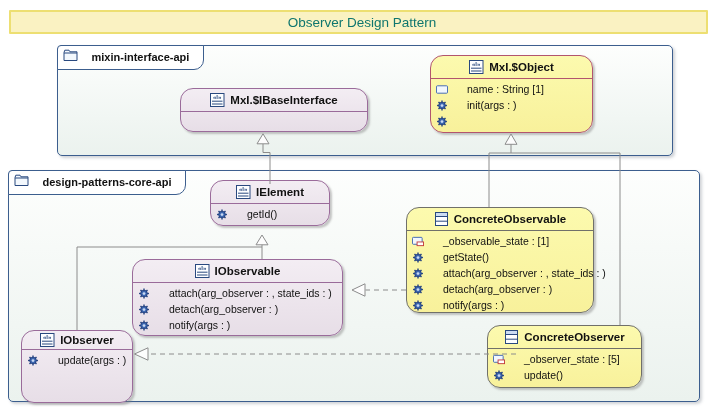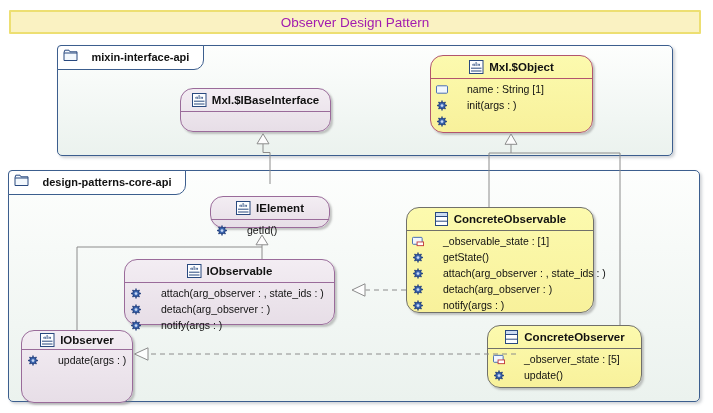--- a/index.html
+++ b/index.html
@@ -5,21 +5,21 @@
   html,body{margin:0;padding:0;}
   body{
     width:713px;height:413px;position:relative;background:#ffffff;
     font-family:"Liberation Sans",sans-serif;overflow:hidden;
   }
   
   .diagram-title{
     position:absolute;left:9px;top:10px;width:688px;height:20px;
     background:#FAF2C2;border:2px solid #EDDF72;border-radius:1px;
     display:flex;align-items:center;justify-content:center;
-    font-size:13.5px;color:#a21caf;
+    font-size:13.5px;color:#0f766e;padding-left:7px;
   }
   
   .pkg-frame{
     position:absolute;border:1.5px solid #3C5E8E;border-radius:5px;
     background:linear-gradient(to bottom,#FDFEFD 0%,#EBF2EE 100%);
     box-shadow:2px 2px 3px rgba(120,130,140,.35);
   }
   .pkg-tab{
     position:absolute;left:-1.5px;top:-1.5px;height:20px;
     background:#ffffff;border:1.5px solid #3C5E8E;
@@ -84,21 +84,21 @@
 <div class="pkg-frame" style="left:8px;top:170px;width:690px;height:230px">
   <div class="pkg-tab">
     <span class="folder"><svg viewBox="0 0 15 13">
           <path d="M1 3.5 L1 11.5 L14 11.5 L14 2.8 L7 2.8 L6 1.2 L1.8 1.2 L1 3.5 Z" fill="#F3F8FD" stroke="#29497F"></path>
           <line x1="1" y1="4" x2="14" y2="4" stroke="#29497F"></line>
         </svg></span>
     <span>design-patterns-core-api</span>
   </div>
 </div>
 
-<div class="uml-class pink" style="left:180px;top:88px;width:151px;height:44px">
+<div class="uml-class pink" style="left:180px;top:88px;width:188px;height:44px">
   <div class="cls-header">
     <span class="hicon">
         <svg viewBox="0 0 15 14">
           <rect x="0.5" y="0.5" width="13.5" height="13" fill="#FDFEFF" stroke="#29497F"></rect>
           <text x="7.2" y="5.8" font-size="6" text-anchor="middle" fill="#29497F" font-family="Liberation Sans,sans-serif" font-weight="bold">«I»</text>
           <line x1="2" y1="8.2" x2="12.5" y2="8.2" stroke="#29497F"></line>
           <line x1="2" y1="11" x2="12.5" y2="11" stroke="#29497F"></line>
         </svg>
       </span>
     <span>MxI.$IBaseInterface</span>
@@ -152,21 +152,21 @@
               <line x1="9.8" y1="2.2" x2="2.2" y2="9.8"></line>
             </g>
             <circle cx="6" cy="6" r="3.6" fill="#3B66B0" stroke="#24427F"></circle>
             <circle cx="6" cy="6" r="1.5" fill="#C9D9F2"></circle>
           </svg>
         </span>
     </div>
   </div>
 </div>
 
-<div class="uml-class pink" style="left:210px;top:196px;width:120px;height:32px">
+<div class="uml-class pink" style="left:210px;top:180px;width:120px;height:46px">
   <div class="cls-header">
     <span class="hicon">
         <svg viewBox="0 0 15 14">
           <rect x="0.5" y="0.5" width="13.5" height="13" fill="#FDFEFF" stroke="#29497F"></rect>
           <text x="7.2" y="5.8" font-size="6" text-anchor="middle" fill="#29497F" font-family="Liberation Sans,sans-serif" font-weight="bold">«I»</text>
           <line x1="2" y1="8.2" x2="12.5" y2="8.2" stroke="#29497F"></line>
           <line x1="2" y1="11" x2="12.5" y2="11" stroke="#29497F"></line>
         </svg>
       </span>
     <span>IElement</span>
@@ -183,21 +183,21 @@
             </g>
             <circle cx="6" cy="6" r="3.6" fill="#3B66B0" stroke="#24427F"></circle>
             <circle cx="6" cy="6" r="1.5" fill="#C9D9F2"></circle>
           </svg>
         </span>
       <span>getId()</span>
     </div>
   </div>
 </div>
 
-<div class="uml-class pink" style="left:124px;top:259px;width:211px;height:66px">
+<div class="uml-class pink" style="left:132px;top:259px;width:211px;height:77px">
   <div class="cls-header">
     <span class="hicon">
         <svg viewBox="0 0 15 14">
           <rect x="0.5" y="0.5" width="13.5" height="13" fill="#FDFEFF" stroke="#29497F"></rect>
           <text x="7.2" y="5.8" font-size="6" text-anchor="middle" fill="#29497F" font-family="Liberation Sans,sans-serif" font-weight="bold">«I»</text>
           <line x1="2" y1="8.2" x2="12.5" y2="8.2" stroke="#29497F"></line>
           <line x1="2" y1="11" x2="12.5" y2="11" stroke="#29497F"></line>
         </svg>
       </span>
     <span>IObservable</span>

